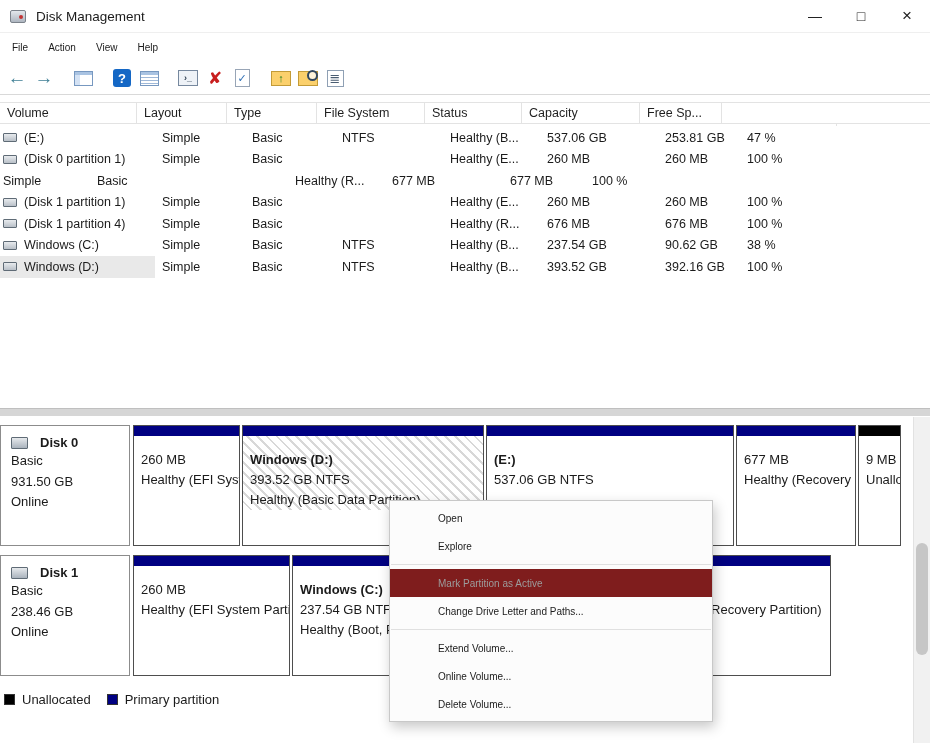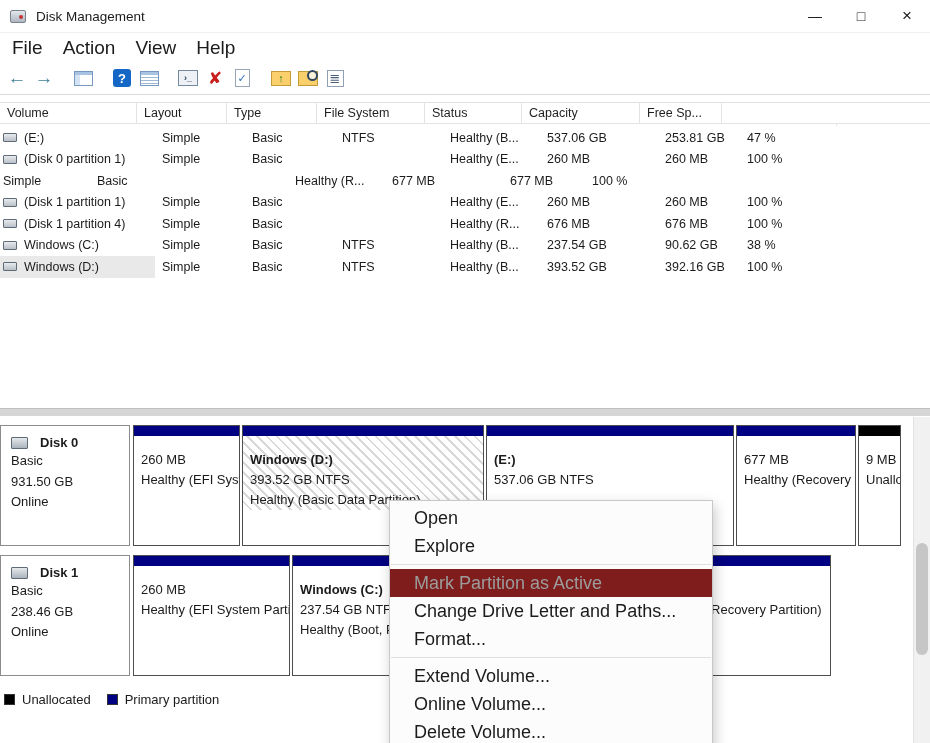--- a/index.html
+++ b/index.html
@@ -12,21 +12,21 @@
   .app-icon{width:16px;height:13px;margin-left:10px;border:1px solid #7b828b;border-radius:2px;
             background:linear-gradient(#e3e7ec,#aeb6c0);position:relative;flex:0 0 auto;}
   .app-icon::after{content:"";position:absolute;right:2px;top:4px;width:4px;height:4px;background:#c23333;border-radius:50%;}
   .title{margin-left:10px;font-size:13.5px;}
   .win-controls{margin-left:auto;display:flex;height:100%;}
   .win-btn{width:46px;height:100%;display:flex;align-items:center;justify-content:center;
            background:none;border:none;font-family:inherit;font-size:14px;color:#222;cursor:default;}
 
   
   .menubar{height:29px;display:flex;align-items:center;padding-left:2px;}
-  .menu-item{padding:4px 10px;font-size:19px;}
+  .menu-item{padding:4px 10px;font-size:10px;}
 
   
   .toolbar{height:33px;display:flex;align-items:center;gap:3px;padding-left:5px;border-bottom:1px solid #d9d9d9;}
   .tb{width:24px;height:24px;display:flex;align-items:center;justify-content:center;position:relative;}
   .tb-sep{width:9px;height:24px;}
   .i-back-arrow::before{content:"←";font-size:19px;font-weight:bold;color:#3f7f95;}
   .i-forward-arrow::before{content:"→";font-size:19px;font-weight:bold;color:#3f7f95;}
   .i-console-tree::before{content:"";display:block;width:17px;height:13px;border:1px solid #7798c0;
       background:linear-gradient(#a9c3e2 0 3px,rgba(0,0,0,0) 3px),linear-gradient(to right,#d4e2f4 0 5px,#fff 5px);}
   .i-help::before{content:"?";display:flex;align-items:center;justify-content:center;width:18px;height:18px;
@@ -85,21 +85,21 @@
   .lg-swatch{width:11px;height:11px;border:1px solid #333;margin-right:7px;flex:0 0 auto;}
   .lg-label{font-size:13px;}
 
   
   .scrollbar{position:absolute;right:0;top:417px;width:17px;height:326px;background:#f1f1f1;border-left:1px solid #e2e2e2;}
   .thumb{position:absolute;left:2px;top:126px;width:12px;height:112px;background:#c6c6c6;border-radius:6px;}
 
   
   .context-menu{position:absolute;left:389px;top:500px;width:324px;background:#fcfcfc;border:1px solid #c8c8c8;
       padding:3px 0;box-shadow:2px 5px 12px rgba(0,0,0,.22);z-index:10;}
-  .cm-item{height:28px;display:flex;align-items:center;padding-left:24px;font-size:18px;color:#1b1b1b;white-space:nowrap;}
+  .cm-item{height:28px;display:flex;align-items:center;padding-left:48px;font-size:10px;color:#1b1b1b;white-space:nowrap;}
   .cm-item.disabled{color:#9c9c9c;background:#7f1d1d;}
   .cm-sep{height:1px;background:#e0e0e0;margin:4px 1px;}
 </style>
 </head>
 <body>
 
 <div class="titlebar">
   <span class="app-icon"></span>
   <span class="title">Disk Management</span>
   <div class="win-controls">
@@ -338,18 +338,17 @@
 <div class="scrollbar">
   <div class="thumb"></div>
 </div>
 
 <div class="context-menu" id="ctxmenu">
     <div class="cm-item">Open</div>
     <div class="cm-item">Explore</div>
     <div class="cm-sep"></div>
     <div class="cm-item disabled">Mark Partition as Active</div>
     <div class="cm-item">Change Drive Letter and Paths...</div>
-    <div class="cm-item">Format...</div>
     <div class="cm-sep"></div>
     <div class="cm-item">Extend Volume...</div>
     <div class="cm-item">Online Volume...</div>
     <div class="cm-item">Delete Volume...</div>
   </div>
 
 </body></html>

